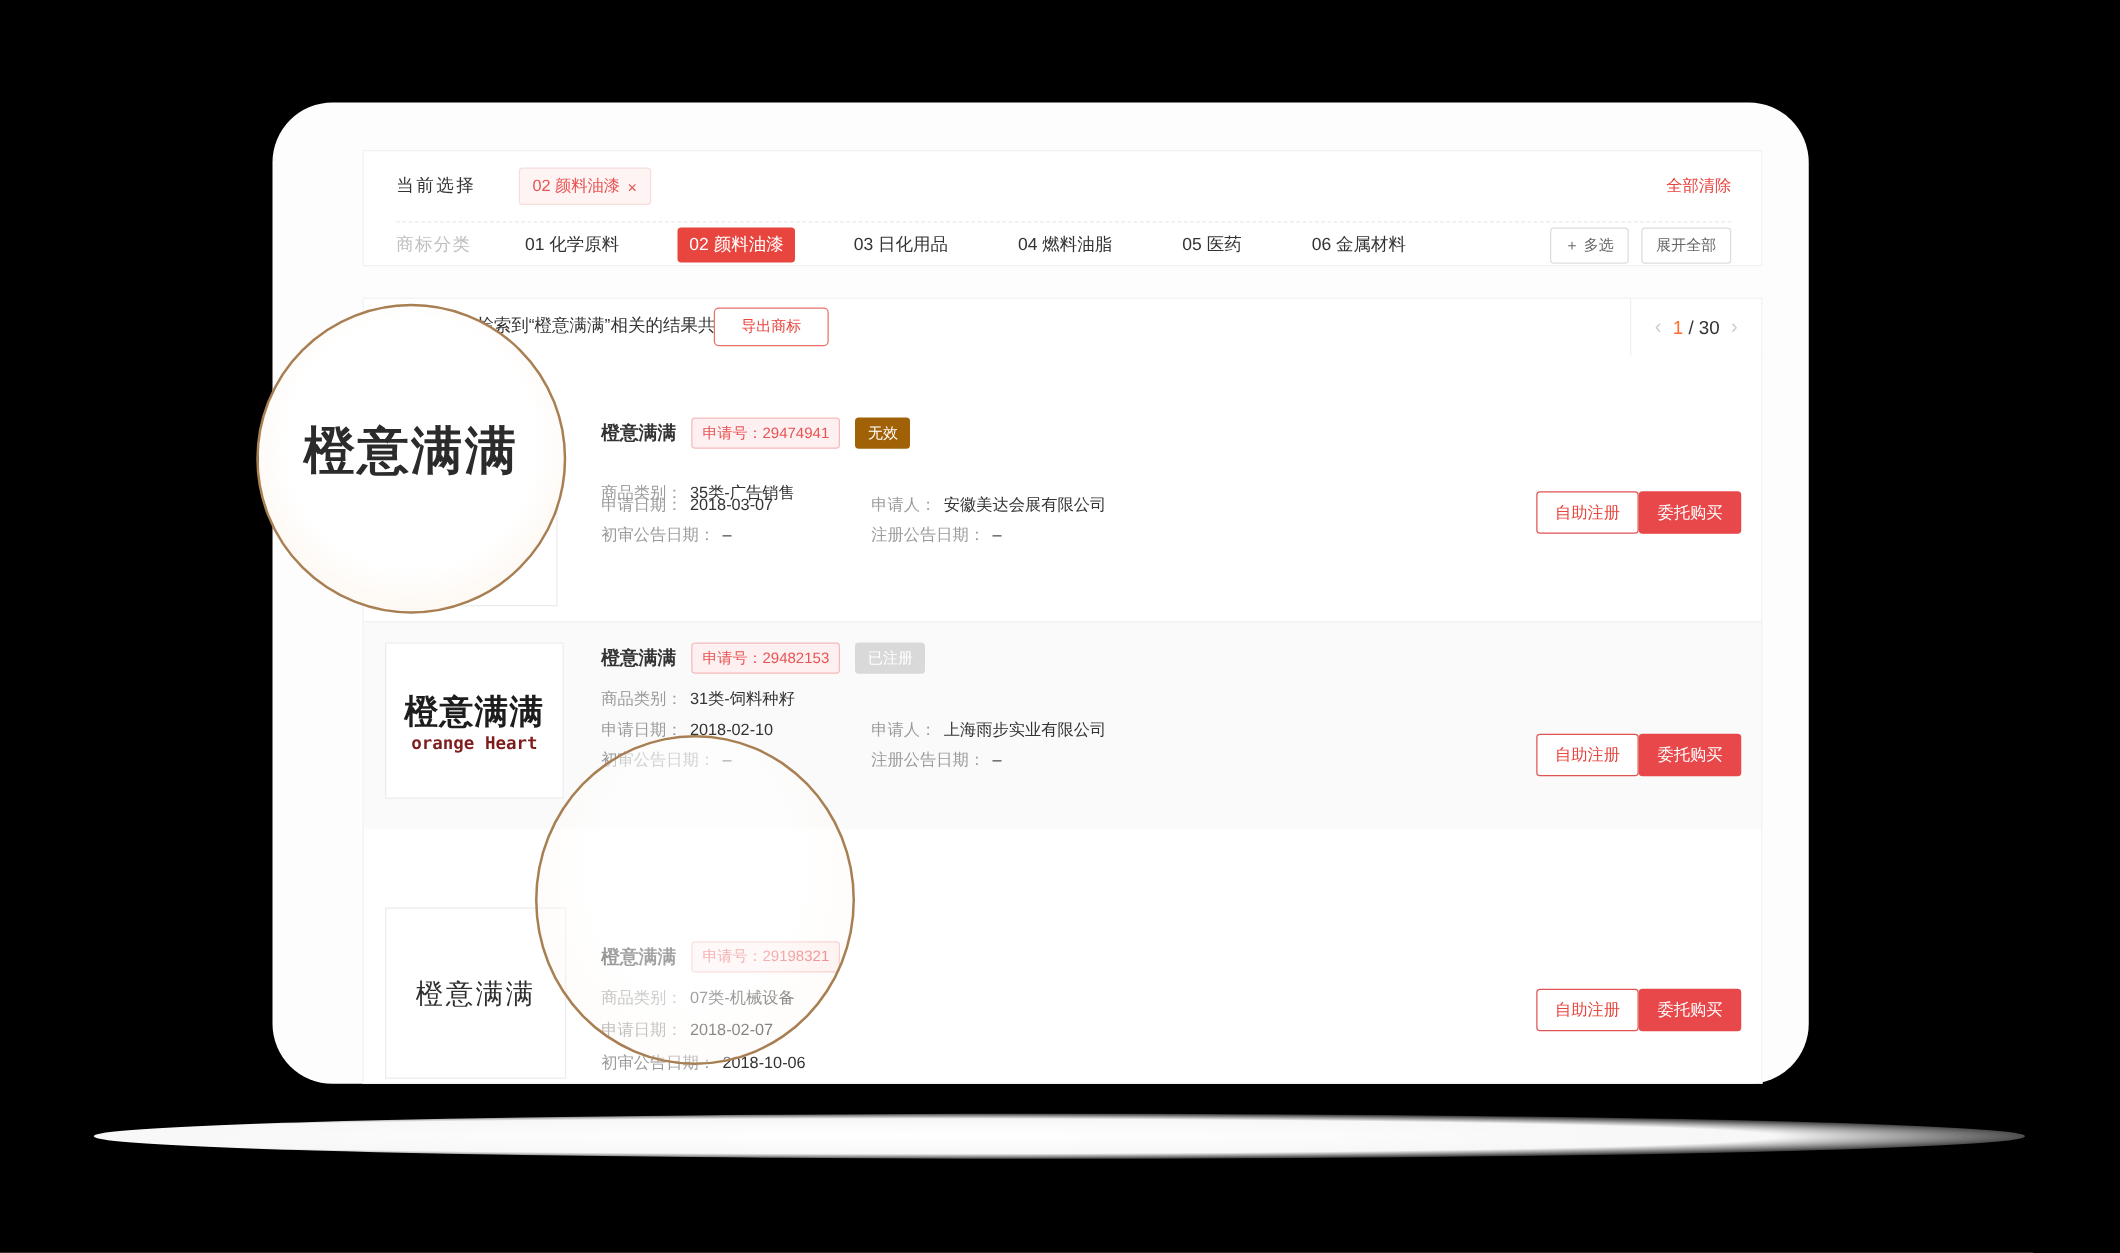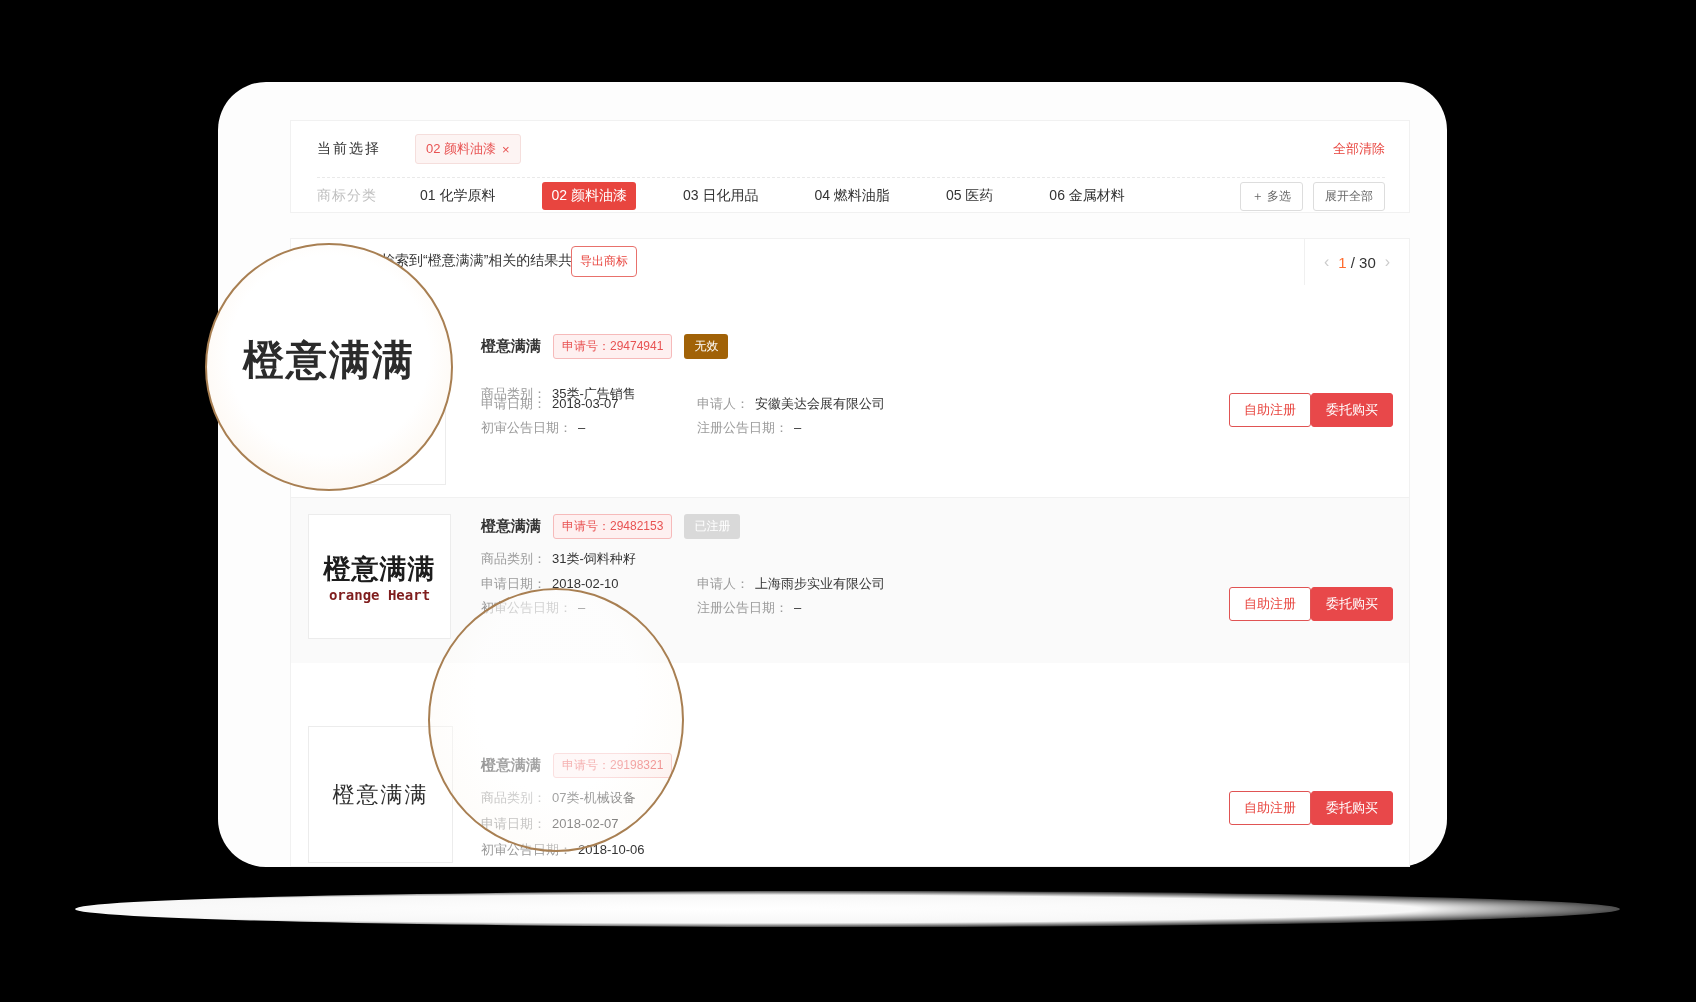--- a/index.html
+++ b/index.html
@@ -29,21 +29,21 @@
   .cat-item{font-size:14px;color:#333;margin-right:38px;padding:5px 9px;border-radius:3px;cursor:pointer;white-space:nowrap;}
   .cat-item.active{background:#e8453f;color:#fff;}
   .cat-btn{font-size:12px;color:#666;border:1px solid #ddd;border-radius:3px;padding:5px 11px;
            margin-left:10px;background:#fff;cursor:pointer;white-space:nowrap;}
   .cats-right{margin-left:auto;display:flex;}
   
   .res-header{position:absolute;left:0;top:0;right:0;height:46px;border-bottom:1px solid #f3f3f3;}
   .res-summary{position:absolute;left:62px;top:13px;font-size:14px;color:#333;white-space:nowrap;}
   .res-summary .count{color:#e8453f;}
   .export-btn{position:absolute;left:280px;top:7px;border:1px solid #e8716c;color:#e8453f;background:#fff;
-              border-radius:4px;font-size:12px;padding:6px 8px;cursor:pointer;}
+              border-radius:4px;font-size:12px;padding:6px 21px;cursor:pointer;}
   .disclaimer{position:absolute;left:356px;top:15px;font-size:12px;color:#b0b0b0;white-space:nowrap;}
   .disclaimer .link{color:#4a90d2;font-weight:bold;cursor:pointer;}
   .pager{position:absolute;right:0;top:0;width:104px;height:46px;border-left:1px solid #f0f0f0;
          display:flex;align-items:center;justify-content:center;gap:9px;font-size:15px;color:#333;}
   .pager .arrow{color:#ccc;font-size:16px;cursor:pointer;}
   .pager .cur{color:#ff6c2f;}
   
   .result-row{position:absolute;left:0;right:0;}
   #row-0{top:46px;height:212px;background:#fff;}
   #row-1{top:258px;height:166px;background:#fafafa;border-top:1px solid #f1f1f1;border-bottom:1px solid #f1f1f1;}

